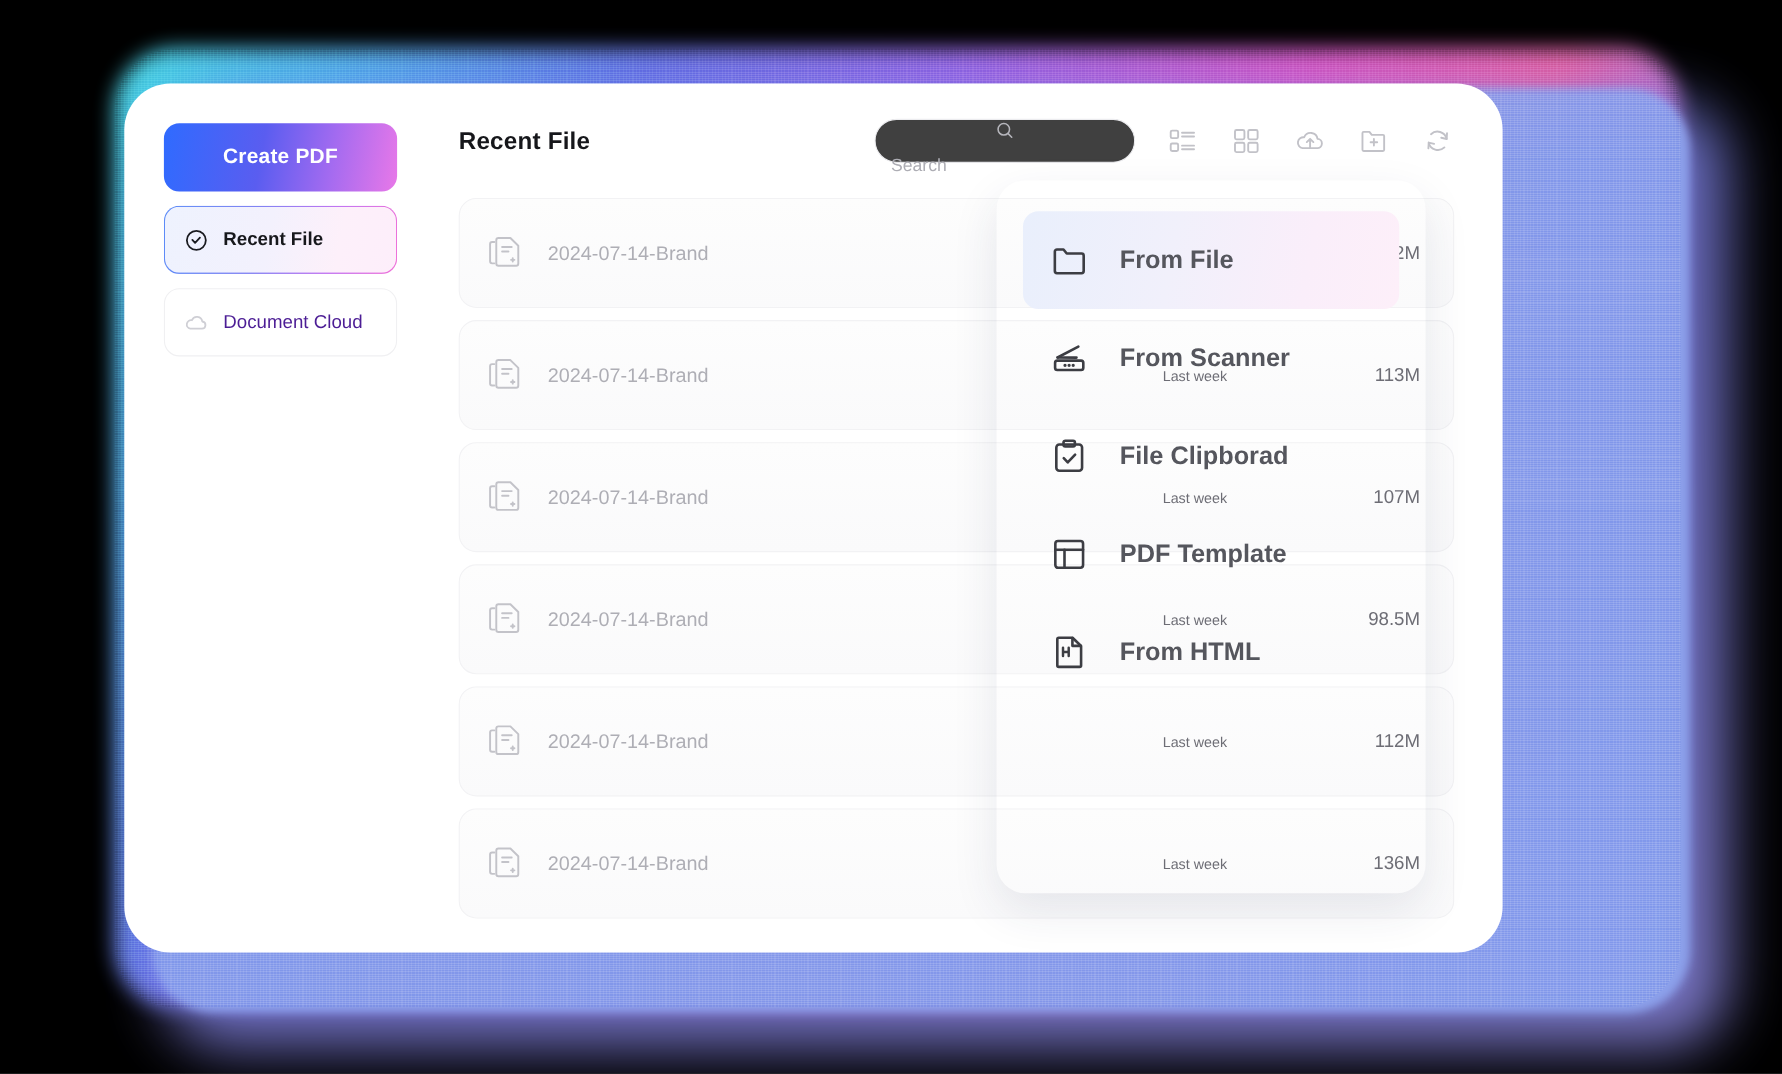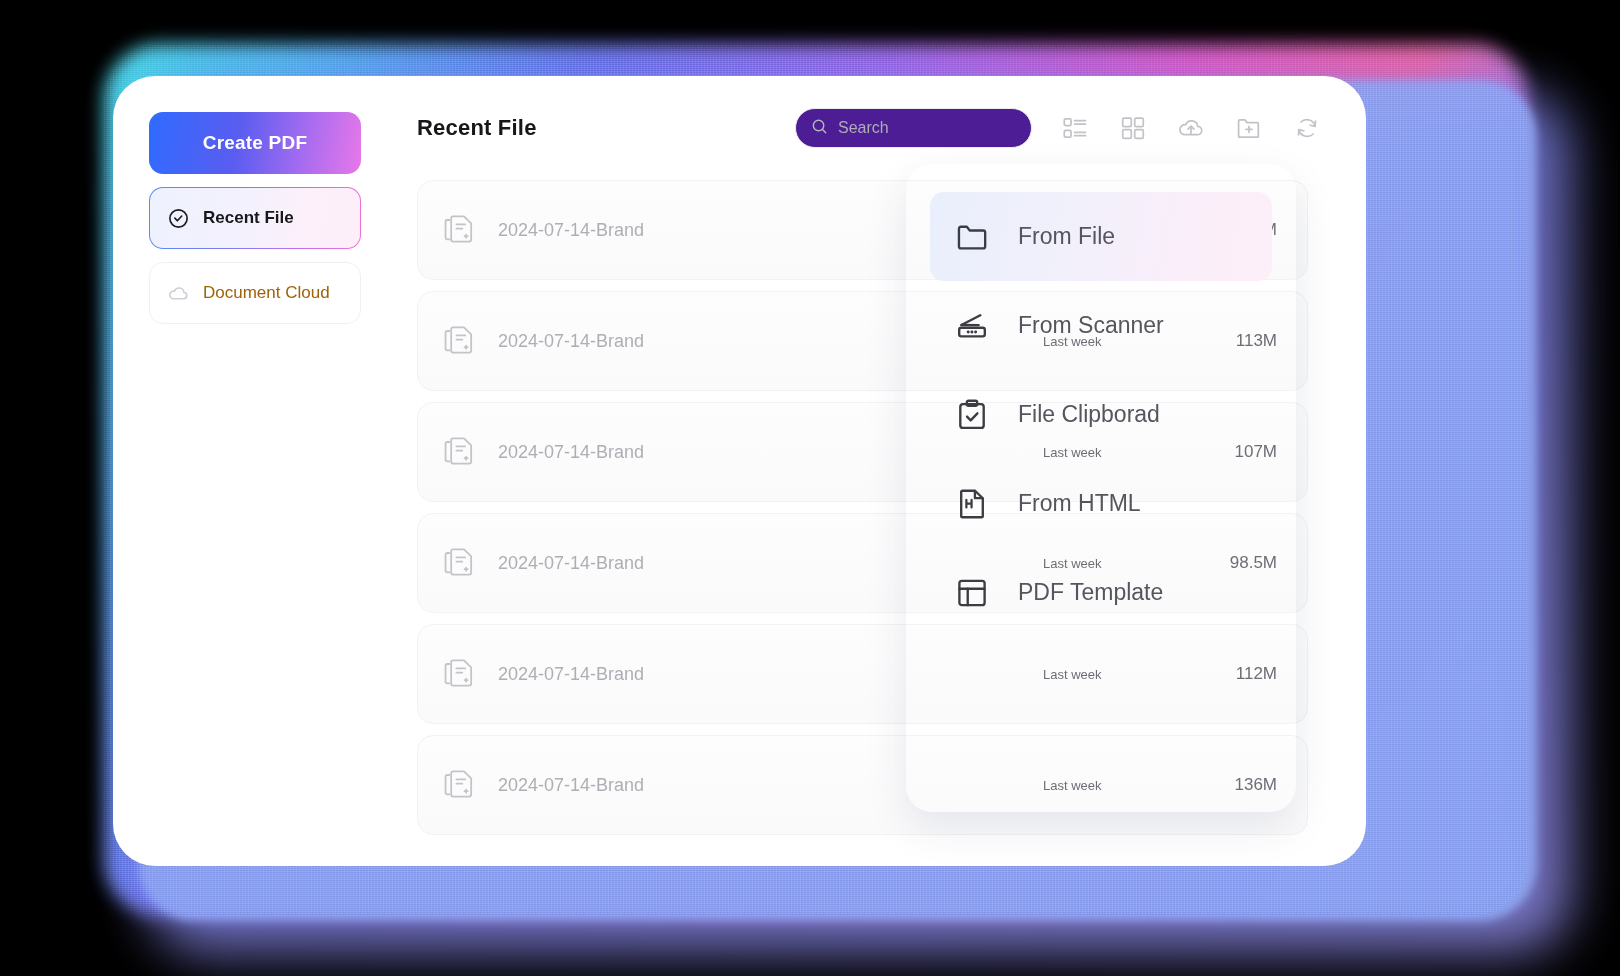--- a/index.html
+++ b/index.html
@@ -104,21 +104,21 @@
     display: flex;
     align-items: center;
     padding-left: 17px;
     gap: 13px;
     cursor: pointer;
     background: #fff;
     border: 1.5px solid #f0f0f2;
   }
   .nav-item .nav-label {
     font-size: 17px;
-    color: #a16207;
+    color: #4c1d95;
     font-family: "Liberation Sans", sans-serif;
     white-space: nowrap;
   }
   .nav-item .nav-ico { width: 23px; height: 23px; display: block; flex: none; }
   .nav-item .nav-ico svg { display: block; }
 
   
   .nav-item.active {
     border: none;
     background:
@@ -160,21 +160,22 @@
   .search-wrap {
     position: relative;
     width: 237px;
     height: 40px;
     border: 1.4px solid #ececef;
     border-radius: 20px;
     display: flex;
     align-items: center;
     padding: 0 14px;
     gap: 9px;
-    background: #4c1d95;
+    background: #404040;
+    flex-direction: column;
   }
   .search-wrap input {
     border: none;
     outline: none;
     font-size: 16px;
     color: #96969c;
     width: 100%;
     background: transparent;
     font-family: "Liberation Sans", sans-serif;
   }
@@ -182,21 +183,21 @@
 
   .tool-ico {
     width: 30px; height: 30px;
     cursor: pointer;
     display: block;
   }
   .tool-ico svg { display: block; }
 
   
   #file-list {
-    padding: 0 58px 0 14px;
+    padding: 0 44px 0 14px;
   }
   .file-row {
     position: relative;
     height: 100px;
     margin-bottom: 11px;
     border-radius: 16px;
     border: 1.4px solid #f2f2f4;
     background: linear-gradient(180deg, #fdfdfd 0%, #fafafb 100%);
     display: flex;
     align-items: center;
@@ -236,20 +237,21 @@
       #ffffff padding-box,
       linear-gradient(145deg,
         #2f7bf6 0%, #2f7bf6 22%,
         #7a6ef2 40%, #c766ec 56%,
         #f06ad6 66%, #a4b6f5 80%,
         #cfe0fc 92%, #ffffff 100%) border-box;
     border: 3px solid transparent;
     box-shadow: 0 16px 42px rgba(40,50,90,.10);
     padding: 25px 21px;
     z-index: 40;
+    font-weight: bold;
   }
 
   .menu-item {
     height: 89px;
     border-radius: 14px;
     display: flex;
     align-items: center;
     padding-left: 24px;
     gap: 28px;
     cursor: pointer;
@@ -480,37 +482,37 @@
               <rect x="11.4" y="3.3" width="9.2" height="4.6" rx="1.4"></rect>
               <path d="M11.6 17.4l3.2 3.4 6-6.3"></path>
             </svg>
           </span>
           <span class="menu-label">File Clipborad</span>
         </div>
 
         <div class="menu-item">
           <span class="menu-ico">
             <svg viewBox="0 0 32 32" width="36" height="36" fill="none" stroke="#3c3d43" stroke-width="2.1" stroke-linecap="round" stroke-linejoin="round">
+              <rect x="4.8" y="5.2" width="22.4" height="21.6" rx="2.2"></rect>
+              <path d="M4.8 12.2h22.4"></path>
+              <path d="M12.2 12.2v14.6"></path>
+            </svg>
+          </span>
+          <span class="menu-label">PDF Template</span>
+        </div>
+
+        <div class="menu-item">
+          <span class="menu-ico">
+            <svg viewBox="0 0 32 32" width="36" height="36" fill="none" stroke="#3c3d43" stroke-width="2.1" stroke-linecap="round" stroke-linejoin="round">
               <path d="M6.4 26.6V5.4a1.2 1.2 0 0 1 1.2-1.2h11.1l6.9 6.7v15.7a1.2 1.2 0 0 1-1.2 1.2H7.6a1.2 1.2 0 0 1-1.2-1.2z"></path>
               <path d="M18.6 4.4v6.4h6.7"></path>
               <path d="M11 12.4v6.6M15.6 12.4v6.6M11 15.7h4.6" stroke-width="2"></path>
             </svg>
           </span>
           <span class="menu-label">From HTML</span>
         </div>
 
-        <div class="menu-item">
-          <span class="menu-ico">
-            <svg viewBox="0 0 32 32" width="36" height="36" fill="none" stroke="#3c3d43" stroke-width="2.1" stroke-linecap="round" stroke-linejoin="round">
-              <rect x="4.8" y="5.2" width="22.4" height="21.6" rx="2.2"></rect>
-              <path d="M4.8 12.2h22.4"></path>
-              <path d="M12.2 12.2v14.6"></path>
-            </svg>
-          </span>
-          <span class="menu-label">PDF Template</span>
-        </div>
-
 
       </div>
 
     </div>
   </div>
 </div>
 
 </body></html>

